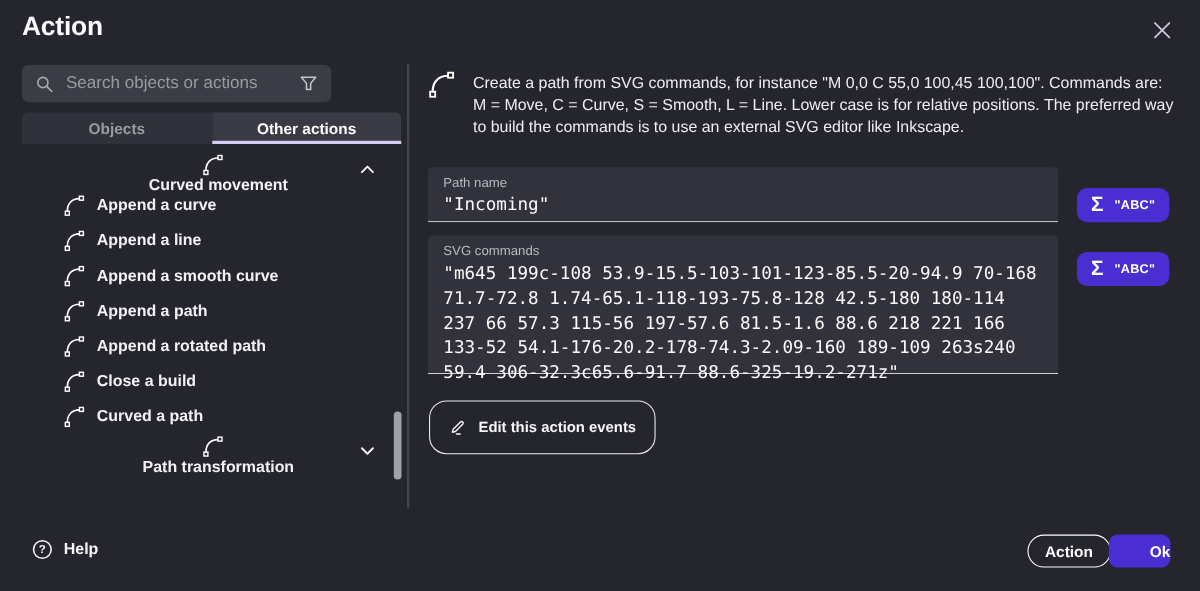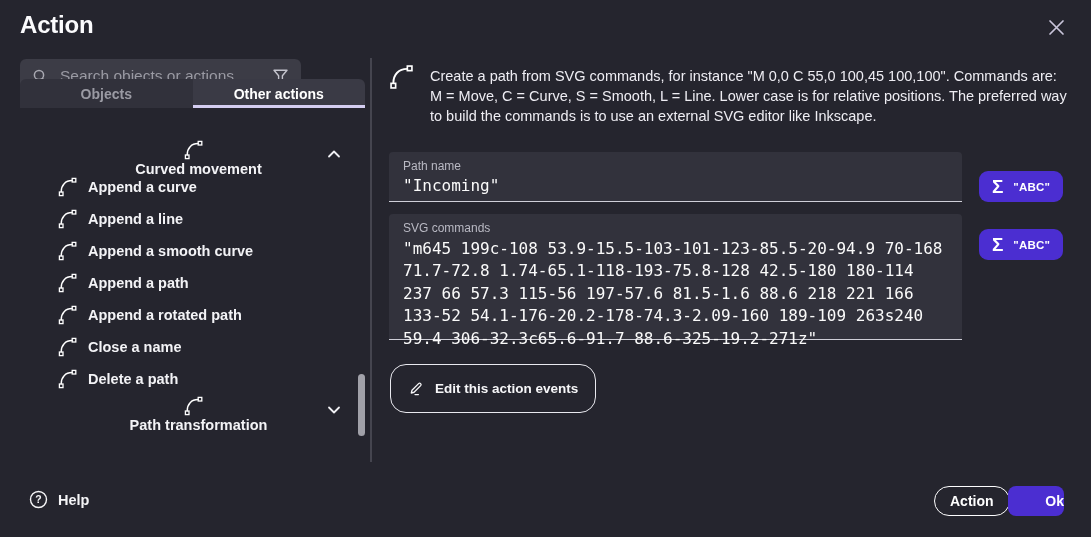--- a/index.html
+++ b/index.html
@@ -20,21 +20,21 @@
   body{background:var(--bg);font-family:"Liberation Sans",sans-serif;color:var(--txt);position:relative;}
   #app{position:absolute;inset:0;}
 
   .page-title{position:absolute;left:20px;top:11px;font-size:24px;font-weight:700;color:#fbfbfd;letter-spacing:-0.2px;}
   .close-btn{position:absolute;left:1043px;top:14px;width:26px;height:26px;display:flex;align-items:center;justify-content:center;background:transparent;border:none;cursor:pointer;}
 
   .search-box{position:absolute;left:20px;top:59px;width:281px;height:34px;background:var(--searchbg);border-radius:6px;display:flex;align-items:center;padding:0 12px;}
   .search-box input{flex:1;margin-left:11px;background:transparent;border:none;outline:none;font-size:15.5px;color:#e8e8ee;font-family:"Liberation Sans",sans-serif;}
   .search-box input::placeholder{color:var(--muted);}
 
-  .tabs{position:absolute;left:20px;top:79px;width:345px;height:29px;display:flex;border-radius:6px 6px 0 0;overflow:hidden;}
+  .tabs{position:absolute;left:20px;top:102px;width:345px;height:29px;display:flex;border-radius:6px 6px 0 0;overflow:hidden;}
   .tab{flex:1;display:flex;align-items:center;justify-content:center;font-size:14px;font-weight:700;cursor:pointer;position:relative;}
   .tab.inactive{background:var(--tabbg);color:var(--muted);}
   .tab.active{background:var(--tabactivebg);color:#ffffff;}
   .tab.active::after{content:"";position:absolute;left:0;right:0;bottom:0;height:3px;background:#d4cdf1;}
 
   .list{position:absolute;left:0;top:139px;width:371px;}
   .row{position:relative;height:32px;margin-left:36px;width:321px;display:flex;align-items:center;cursor:pointer;}
   .row.lvl0{padding-left:4px;flex-direction:column;}
   .row.lvl1{padding-left:21px;}
   .row.selected{background:var(--selrow);}
@@ -156,29 +156,29 @@
           <path d="M4.2 15.8 C4.2 9 8.5 4.6 15 4.6" stroke="#fff" stroke-width="1.5" fill="none" stroke-linecap="round"></path>
         </svg>
       <span class="lbl">Append a rotated path</span>
     </div>
     <div class="row lvl1">
       <svg class="curve" width="22" height="22" viewBox="0 0 22 22">
           <rect x="2.4" y="16" width="3.6" height="3.6" stroke="#fff" stroke-width="1.3" fill="none"></rect>
           <rect x="15.2" y="2.4" width="3.6" height="3.6" stroke="#fff" stroke-width="1.3" fill="none"></rect>
           <path d="M4.2 15.8 C4.2 9 8.5 4.6 15 4.6" stroke="#fff" stroke-width="1.5" fill="none" stroke-linecap="round"></path>
         </svg>
-      <span class="lbl">Close a name</span>
-    </div>
-    <div class="row lvl1">
-      <svg class="curve" width="22" height="22" viewBox="0 0 22 22">
-          <rect x="2.4" y="16" width="3.6" height="3.6" stroke="#fff" stroke-width="1.3" fill="none"></rect>
-          <rect x="15.2" y="2.4" width="3.6" height="3.6" stroke="#fff" stroke-width="1.3" fill="none"></rect>
-          <path d="M4.2 15.8 C4.2 9 8.5 4.6 15 4.6" stroke="#fff" stroke-width="1.5" fill="none" stroke-linecap="round"></path>
-        </svg>
-      <span class="lbl">Delete a path</span>
+      <span class="lbl">Close a build</span>
+    </div>
+    <div class="row lvl1">
+      <svg class="curve" width="22" height="22" viewBox="0 0 22 22">
+          <rect x="2.4" y="16" width="3.6" height="3.6" stroke="#fff" stroke-width="1.3" fill="none"></rect>
+          <rect x="15.2" y="2.4" width="3.6" height="3.6" stroke="#fff" stroke-width="1.3" fill="none"></rect>
+          <path d="M4.2 15.8 C4.2 9 8.5 4.6 15 4.6" stroke="#fff" stroke-width="1.5" fill="none" stroke-linecap="round"></path>
+        </svg>
+      <span class="lbl">Curved a path</span>
     </div>
     <div class="row lvl0">
       <svg class="curve" width="22" height="22" viewBox="0 0 22 22">
           <rect x="2.4" y="16" width="3.6" height="3.6" stroke="#fff" stroke-width="1.3" fill="none"></rect>
           <rect x="15.2" y="2.4" width="3.6" height="3.6" stroke="#fff" stroke-width="1.3" fill="none"></rect>
           <path d="M4.2 15.8 C4.2 9 8.5 4.6 15 4.6" stroke="#fff" stroke-width="1.5" fill="none" stroke-linecap="round"></path>
         </svg>
       <span class="lbl">Path transformation</span>
       <svg class="chev" width="14" height="10" viewBox="0 0 14 10">
           <path d="M2 2.5 L7 7.5 L12 2.5" stroke="#f0f0f4" stroke-width="1.8" fill="none" stroke-linecap="round" stroke-linejoin="round"></path>

